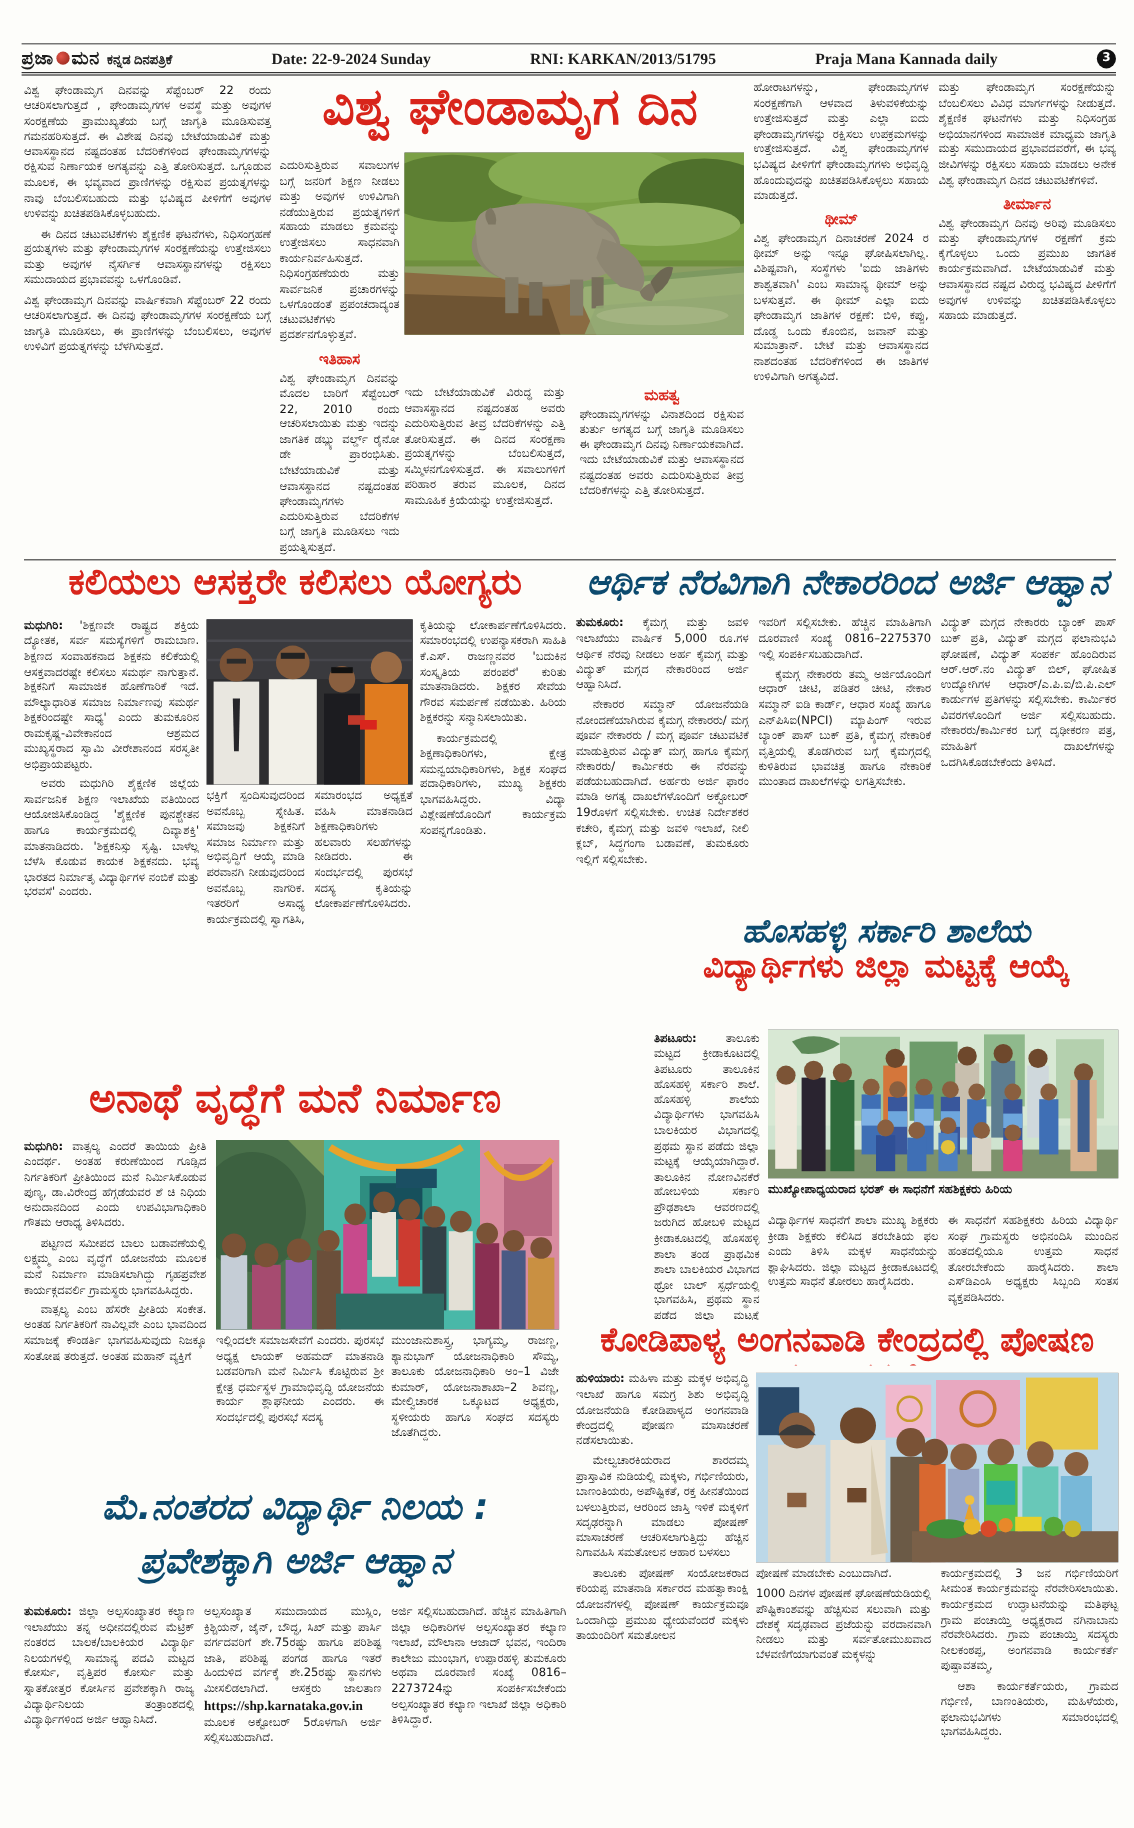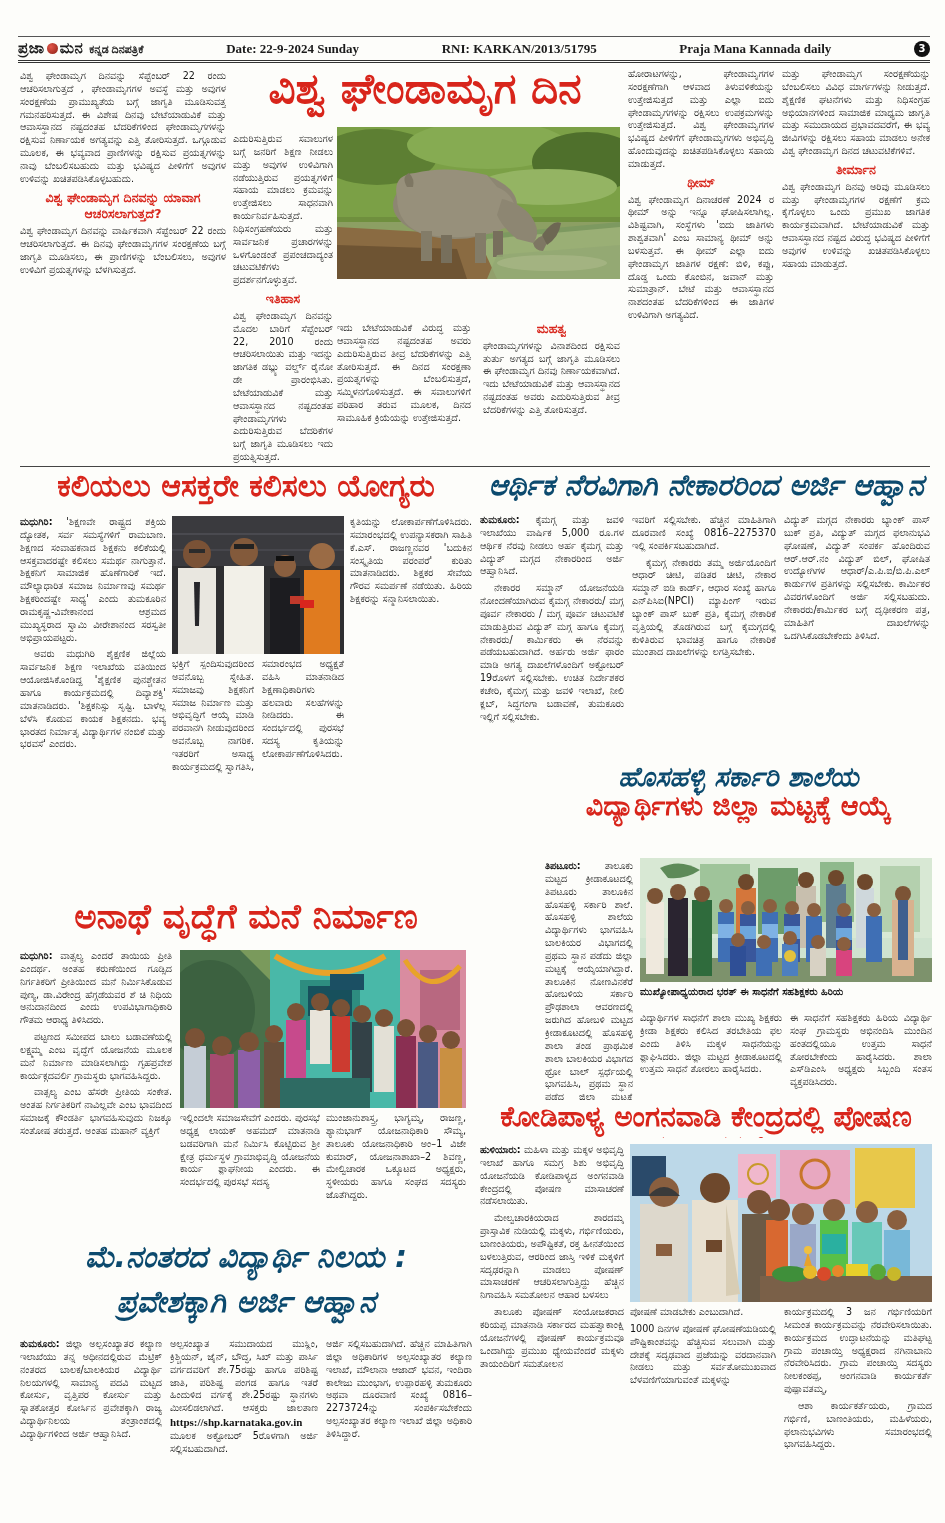--- a/index.html
+++ b/index.html
@@ -71,21 +71,21 @@
     <div class="mast-item">Date: 22-9-2024 Sunday</div>
     <div class="mast-item">RNI: KARKAN/2013/51795</div>
     <div class="mast-item">Praja Mana Kannada daily</div>
     <div class="page-badge">3</div>
   </div>
 
   <div class="headline hl-red" style="left:228px; top:66px; width:394px; height:60px; font-size:42px;">ವಿಶ್ವ ಘೇಂಡಾಮೃಗ ದಿನ</div>
 
   <div class="col" style="left:20px; top:70px; width:206px; height:394px;">
     <p class="noindent">ವಿಶ್ವ ಘೇಂಡಾಮೃಗ ದಿನವನ್ನು ಸೆಪ್ಟೆಂಬರ್ 22 ರಂದು ಆಚರಿಸಲಾಗುತ್ತದೆ , ಘೇಂಡಾಮೃಗಗಳ ಅವಸ್ಥೆ ಮತ್ತು ಅವುಗಳ ಸಂರಕ್ಷಣೆಯ ಪ್ರಾಮುಖ್ಯತೆಯ ಬಗ್ಗೆ ಜಾಗೃತಿ ಮೂಡಿಸುವತ್ತ ಗಮನಹರಿಸುತ್ತದೆ. ಈ ವಿಶೇಷ ದಿನವು ಬೇಟೆಯಾಡುವಿಕೆ ಮತ್ತು ಆವಾಸಸ್ಥಾನದ ನಷ್ಟದಂತಹ ಬೆದರಿಕೆಗಳಿಂದ ಘೇಂಡಾಮೃಗಗಳನ್ನು ರಕ್ಷಿಸುವ ನಿರ್ಣಾಯಕ ಅಗತ್ಯವನ್ನು ಎತ್ತಿ ತೋರಿಸುತ್ತದೆ. ಒಗ್ಗೂಡುವ ಮೂಲಕ, ಈ ಭವ್ಯವಾದ ಪ್ರಾಣಿಗಳನ್ನು ರಕ್ಷಿಸುವ ಪ್ರಯತ್ನಗಳನ್ನು ನಾವು ಬೆಂಬಲಿಸಬಹುದು ಮತ್ತು ಭವಿಷ್ಯದ ಪೀಳಿಗೆಗೆ ಅವುಗಳ ಉಳಿವನ್ನು ಖಚಿತಪಡಿಸಿಕೊಳ್ಳಬಹುದು.</p>
-    <span class="subhead red">ವಿಶ್ವ ಘೇಂಡಾಮೃಗ ದಿನವನ್ನು ಯಾವಾಗ ಆಚರಿಸಲಾಗುತ್ತದೆ?</span>
+    <p>ಈ ದಿನದ ಚಟುವಟಿಕೆಗಳು ಶೈಕ್ಷಣಿಕ ಘಟನೆಗಳು, ನಿಧಿಸಂಗ್ರಹಣೆ ಪ್ರಯತ್ನಗಳು ಮತ್ತು ಘೇಂಡಾಮೃಗಗಳ ಸಂರಕ್ಷಣೆಯನ್ನು ಉತ್ತೇಜಿಸಲು ಮತ್ತು ಅವುಗಳ ನೈಸರ್ಗಿಕ ಆವಾಸಸ್ಥಾನಗಳನ್ನು ರಕ್ಷಿಸಲು ಸಮುದಾಯದ ಪ್ರಭಾವವನ್ನು ಒಳಗೊಂಡಿವೆ.</p>
     <p class="noindent">ವಿಶ್ವ ಘೇಂಡಾಮೃಗ ದಿನವನ್ನು ವಾರ್ಷಿಕವಾಗಿ ಸೆಪ್ಟೆಂಬರ್ 22 ರಂದು ಆಚರಿಸಲಾಗುತ್ತದೆ. ಈ ದಿನವು ಘೇಂಡಾಮೃಗಗಳ ಸಂರಕ್ಷಣೆಯ ಬಗ್ಗೆ ಜಾಗೃತಿ ಮೂಡಿಸಲು, ಈ ಪ್ರಾಣಿಗಳನ್ನು ಬೆಂಬಲಿಸಲು, ಅವುಗಳ ಉಳಿವಿಗೆ ಪ್ರಯತ್ನಗಳನ್ನು ಬೆಳಗಿಸುತ್ತದೆ.</p>
   </div>
 
   <div class="col" style="left:233px; top:133px; width:100px; height:330px;">
     <p class="noindent">ಎದುರಿಸುತ್ತಿರುವ ಸವಾಲುಗಳ ಬಗ್ಗೆ ಜನರಿಗೆ ಶಿಕ್ಷಣ ನೀಡಲು ಮತ್ತು ಅವುಗಳ ಉಳಿವಿಗಾಗಿ ನಡೆಯುತ್ತಿರುವ ಪ್ರಯತ್ನಗಳಿಗೆ ಸಹಾಯ ಮಾಡಲು ಕ್ರಮವನ್ನು ಉತ್ತೇಜಿಸಲು ಸಾಧನವಾಗಿ ಕಾರ್ಯನಿರ್ವಹಿಸುತ್ತದೆ. ನಿಧಿಸಂಗ್ರಹಣೆಯರು ಮತ್ತು ಸಾರ್ವಜನಿಕ ಪ್ರಚಾರಗಳನ್ನು ಒಳಗೊಂಡಂತೆ ಪ್ರಪಂಚದಾದ್ಯಂತ ಚಟುವಟಿಕೆಗಳು ಪ್ರದರ್ಶನಗೊಳ್ಳುತ್ತವೆ.</p>
     <span class="subhead red">ಇತಿಹಾಸ</span>
     <p class="noindent">ವಿಶ್ವ ಘೇಂಡಾಮೃಗ ದಿನವನ್ನು ಮೊದಲ ಬಾರಿಗೆ ಸೆಪ್ಟೆಂಬರ್ 22, 2010 ರಂದು ಆಚರಿಸಲಾಯಿತು ಮತ್ತು ಇದನ್ನು ಜಾಗತಿಕ ಡಬ್ಲ್ಯು ವರ್ಲ್ಡ್ ರೈನೋ ಡೇ ಪ್ರಾರಂಭಿಸಿತು. ಬೇಟೆಯಾಡುವಿಕೆ ಮತ್ತು ಆವಾಸಸ್ಥಾನದ ನಷ್ಟದಂತಹ ಘೇಂಡಾಮೃಗಗಳು ಎದುರಿಸುತ್ತಿರುವ ಬೆದರಿಕೆಗಳ ಬಗ್ಗೆ ಜಾಗೃತಿ ಮೂಡಿಸಲು ಇದು ಪ್ರಯತ್ನಿಸುತ್ತದೆ.</p>
   </div>
 
   <div class="photo" style="left:337px; top:127px; width:283px; height:152px;">
@@ -180,20 +180,21 @@
         <rect x="128" y="84" width="14" height="8" fill="#d9251d"></rect>
       </g>
     </svg>
   </div>
   <div class="col" style="left:172px; top:658px; width:172px; height:244px; column-count:2; column-gap:8px;">
     <p class="noindent">ಭಕ್ತಿಗೆ ಸ್ಪಂದಿಸುವುದರಿಂದ ಅವನೊಬ್ಬ ಸ್ನೇಹಿತ. ಸಮಾಜವು ಶಿಕ್ಷಕನಿಗೆ ಸಮಾಜ ನಿರ್ಮಾಣ ಮತ್ತು ಅಭಿವೃದ್ಧಿಗೆ ಆಯ್ಕೆ ಮಾಡಿ ಪರವಾನಗಿ ನೀಡುವುದರಿಂದ ಅವನೊಬ್ಬ ನಾಗರಿಕ. ಇತರರಿಗೆ ಅಸಾಧ್ಯ ಕಾರ್ಯಕ್ರಮದಲ್ಲಿ ಸ್ವಾಗತಿಸಿ, ಸಮಾರಂಭದ ಅಧ್ಯಕ್ಷತೆ ವಹಿಸಿ ಮಾತನಾಡಿದ ಶಿಕ್ಷಣಾಧಿಕಾರಿಗಳು ಹಲವಾರು ಸಲಹೆಗಳನ್ನು ನೀಡಿದರು. ಈ ಸಂದರ್ಭದಲ್ಲಿ ಪುರಸಭೆ ಸದಸ್ಯ ಕೃತಿಯನ್ನು ಲೋಕಾರ್ಪಣೆಗೊಳಿಸಿದರು.</p>
   </div>
 
   <div class="col" style="left:350px; top:516px; width:122px; height:386px;">
     <p class="noindent">ಕೃತಿಯನ್ನು ಲೋಕಾರ್ಪಣೆಗೊಳಿಸಿದರು. ಸಮಾರಂಭದಲ್ಲಿ ಉಪನ್ಯಾಸಕರಾಗಿ ಸಾಹಿತಿ ಕೆ.ಎಸ್. ರಾಜಣ್ಣನವರ 'ಬದುಕಿನ ಸಂಸ್ಕೃತಿಯ ಪರಂಪರೆ' ಕುರಿತು ಮಾತನಾಡಿದರು. ಶಿಕ್ಷಕರ ಸೇವೆಯ ಗೌರವ ಸಮರ್ಪಣೆ ನಡೆಯಿತು. ಹಿರಿಯ ಶಿಕ್ಷಕರನ್ನು ಸನ್ಮಾನಿಸಲಾಯಿತು.</p>
+    <p>ಕಾರ್ಯಕ್ರಮದಲ್ಲಿ ಶಿಕ್ಷಣಾಧಿಕಾರಿಗಳು, ಕ್ಷೇತ್ರ ಸಮನ್ವಯಾಧಿಕಾರಿಗಳು, ಶಿಕ್ಷಕ ಸಂಘದ ಪದಾಧಿಕಾರಿಗಳು, ಮುಖ್ಯ ಶಿಕ್ಷಕರು ಭಾಗವಹಿಸಿದ್ದರು. ವಿದ್ಯಾ ವಿಶ್ಲೇಷಣೆಯೊಂದಿಗೆ ಕಾರ್ಯಕ್ರಮ ಸಂಪನ್ನಗೊಂಡಿತು.</p>
   </div>
 
   <div class="headline hl-black" style="left:480px; top:470px; width:452px; height:38px; font-size:29px;">ಆರ್ಥಿಕ ನೆರವಿಗಾಗಿ ನೇಕಾರರಿಂದ ಅರ್ಜಿ ಆಹ್ವಾನ</div>
 
   <div class="col" style="left:480px; top:514px; width:144px; height:424px;">
     <p class="noindent"><span class="dl">ತುಮಕೂರು:</span> <span>ಕೈಮಗ್ಗ ಮತ್ತು ಜವಳಿ ಇಲಾಖೆಯು ವಾರ್ಷಿಕ 5,000 ರೂ.ಗಳ ಆರ್ಥಿಕ ನೆರವು ನೀಡಲು ಅರ್ಹ ಕೈಮಗ್ಗ ಮತ್ತು ವಿದ್ಯುತ್ ಮಗ್ಗದ ನೇಕಾರರಿಂದ ಅರ್ಜಿ ಆಹ್ವಾನಿಸಿದೆ.</span></p>
     <p>ನೇಕಾರರ ಸಮ್ಮಾನ್ ಯೋಜನೆಯಡಿ ನೋಂದಣೆಯಾಗಿರುವ ಕೈಮಗ್ಗ ನೇಕಾರರು/ ಮಗ್ಗ ಪೂರ್ವ ನೇಕಾರರು / ಮಗ್ಗ ಪೂರ್ವ ಚಟುವಟಿಕೆ ಮಾಡುತ್ತಿರುವ ವಿದ್ಯುತ್ ಮಗ್ಗ ಹಾಗೂ ಕೈಮಗ್ಗ ನೇಕಾರರು/ ಕಾರ್ಮಿಕರು ಈ ನೆರವನ್ನು ಪಡೆಯಬಹುದಾಗಿದೆ. ಅರ್ಹರು ಅರ್ಜಿ ಫಾರಂ ಮಾಡಿ ಅಗತ್ಯ ದಾಖಲೆಗಳೊಂದಿಗೆ ಅಕ್ಟೋಬರ್ 19ರೊಳಗೆ ಸಲ್ಲಿಸಬೇಕು. ಉಚಿತ ನಿರ್ದೇಶಕರ ಕಚೇರಿ, ಕೈಮಗ್ಗ ಮತ್ತು ಜವಳಿ ಇಲಾಖೆ, ನೀಲಿ ಕ್ಲಬ್, ಸಿದ್ಧಗಂಗಾ ಬಡಾವಣೆ, ತುಮಕೂರು ಇಲ್ಲಿಗೆ ಸಲ್ಲಿಸಬೇಕು.</p>
   </div>
   <div class="col" style="left:632px; top:514px; width:144px; height:244px;">
     <p class="noindent">ಇವರಿಗೆ ಸಲ್ಲಿಸಬೇಕು. ಹೆಚ್ಚಿನ ಮಾಹಿತಿಗಾಗಿ ದೂರವಾಣಿ ಸಂಖ್ಯೆ 0816–2275370 ಇಲ್ಲಿ ಸಂಪರ್ಕಿಸಬಹುದಾಗಿದೆ.</p>

